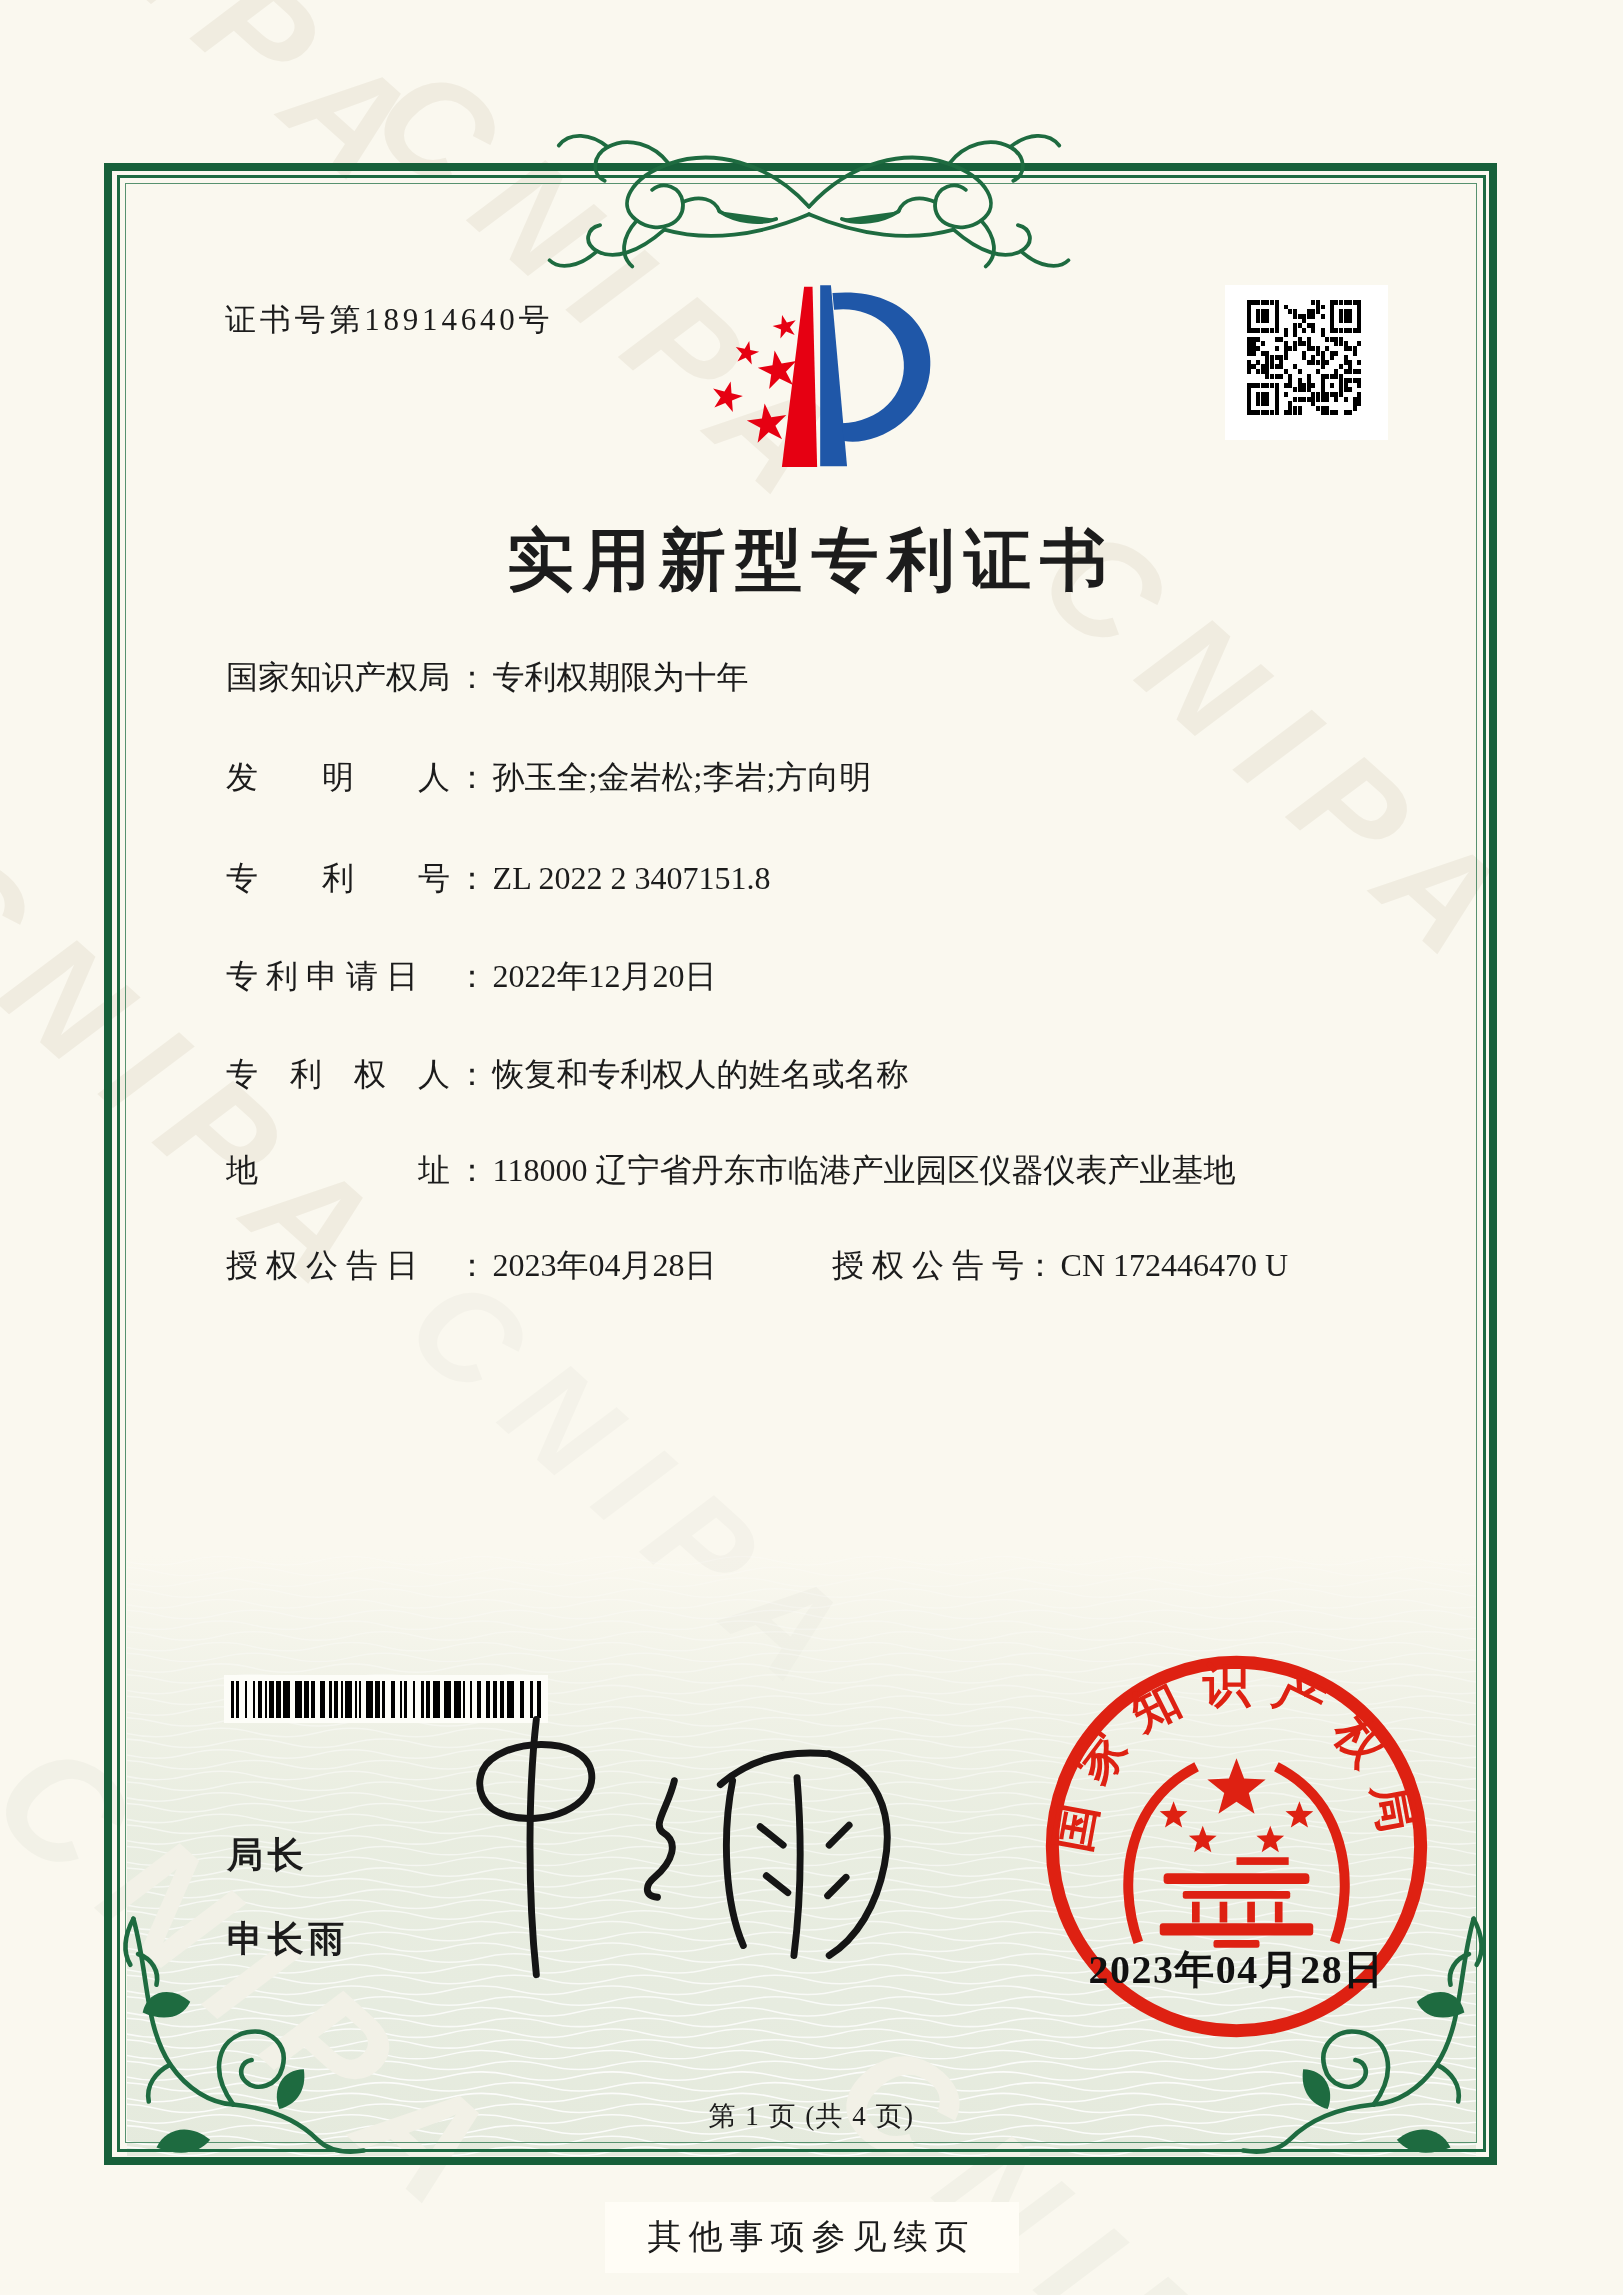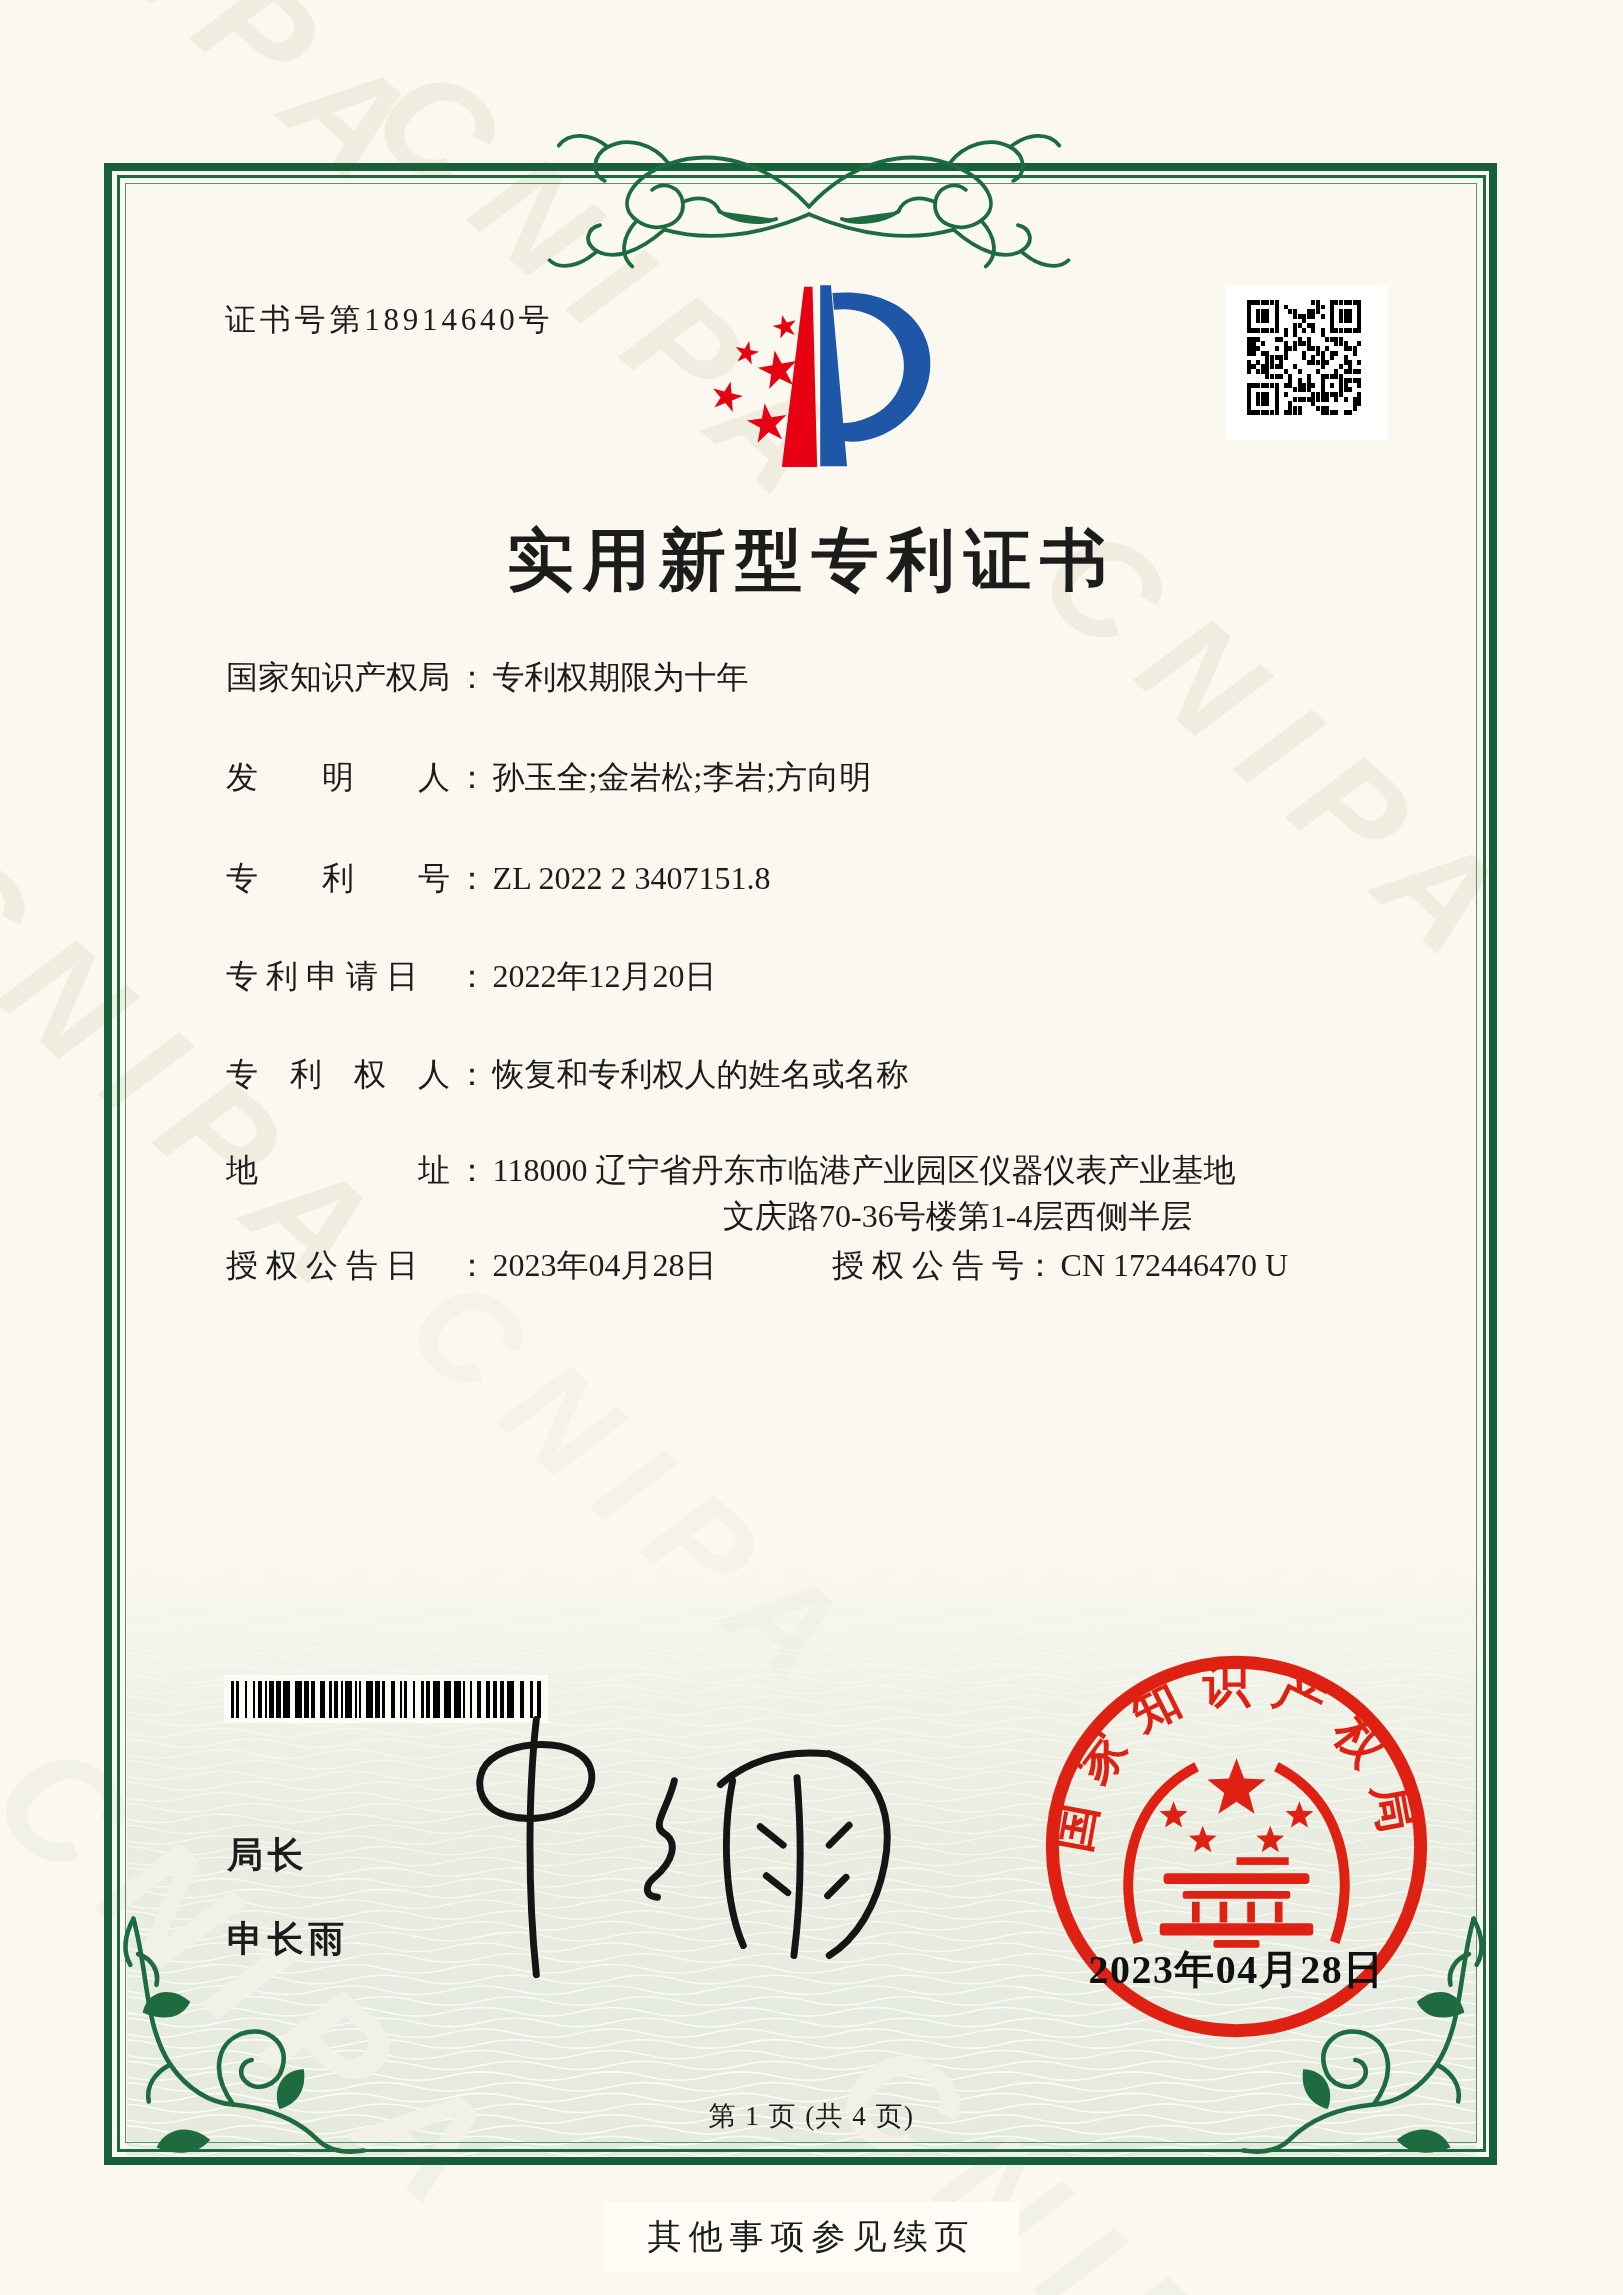--- a/index.html
+++ b/index.html
@@ -555,21 +555,20 @@
   <span class="lab">专　　利　　号</span><span class="col">：</span><span class="val">ZL 2022 2 3407151.8</span>
 </div>
 <div class="field" style="top:955px;">
   <span class="lab">专 利 申 请 日</span><span class="col">：</span><span class="val">2022年12月20日</span>
 </div>
 <div class="field" style="top:1053px;">
   <span class="lab">专　利　权　人</span><span class="col">：</span><span class="val">恢复和专利权人的姓名或名称</span>
 </div>
 <div class="field" style="top:1149px;">
   <span class="lab">地　　　　　址</span><span class="col">：</span><span class="val">118000 辽宁省丹东市临港产业园区仪器仪表产业基地</span>
-  <span class="addr2">文庆路70-36号楼第1-4层西侧半层</span>
 </div>
 <div class="field" style="top:1244px;">
   <span class="lab">授 权 公 告 日</span><span class="col">：</span><span class="val">2023年04月28日</span>
   <span class="gaz-right">
     <span>授 权 公 告 号</span><span>：</span><span class="val">CN 172446470 U</span>
   </span>
 </div>
 
 <div class="abs paras">
 </div>

